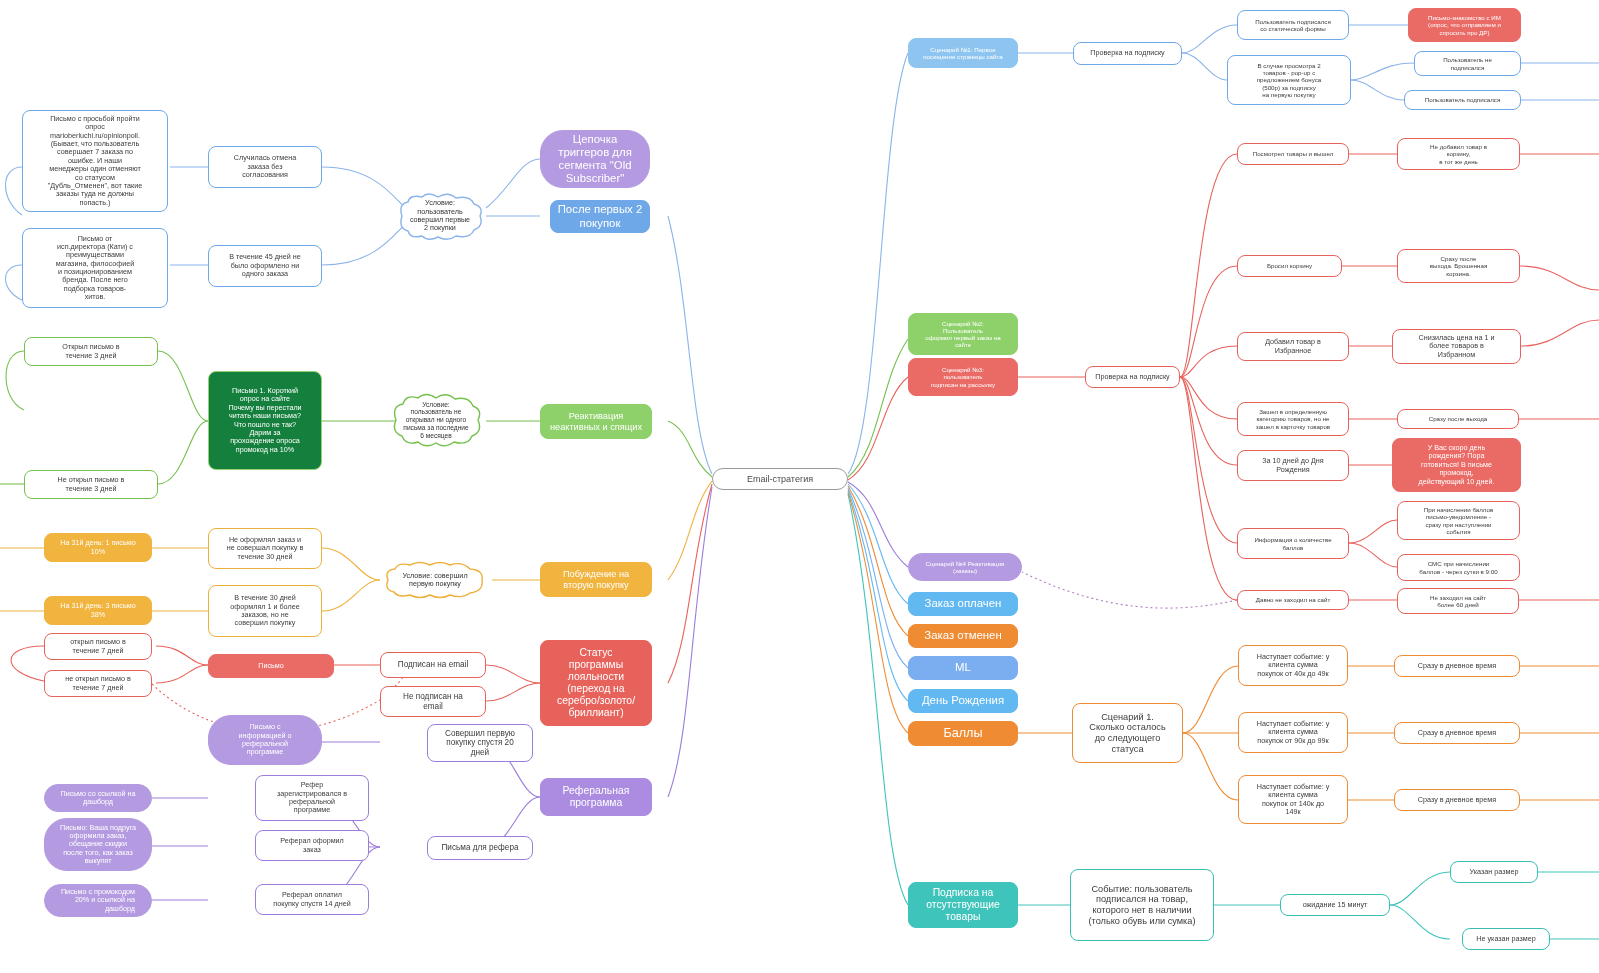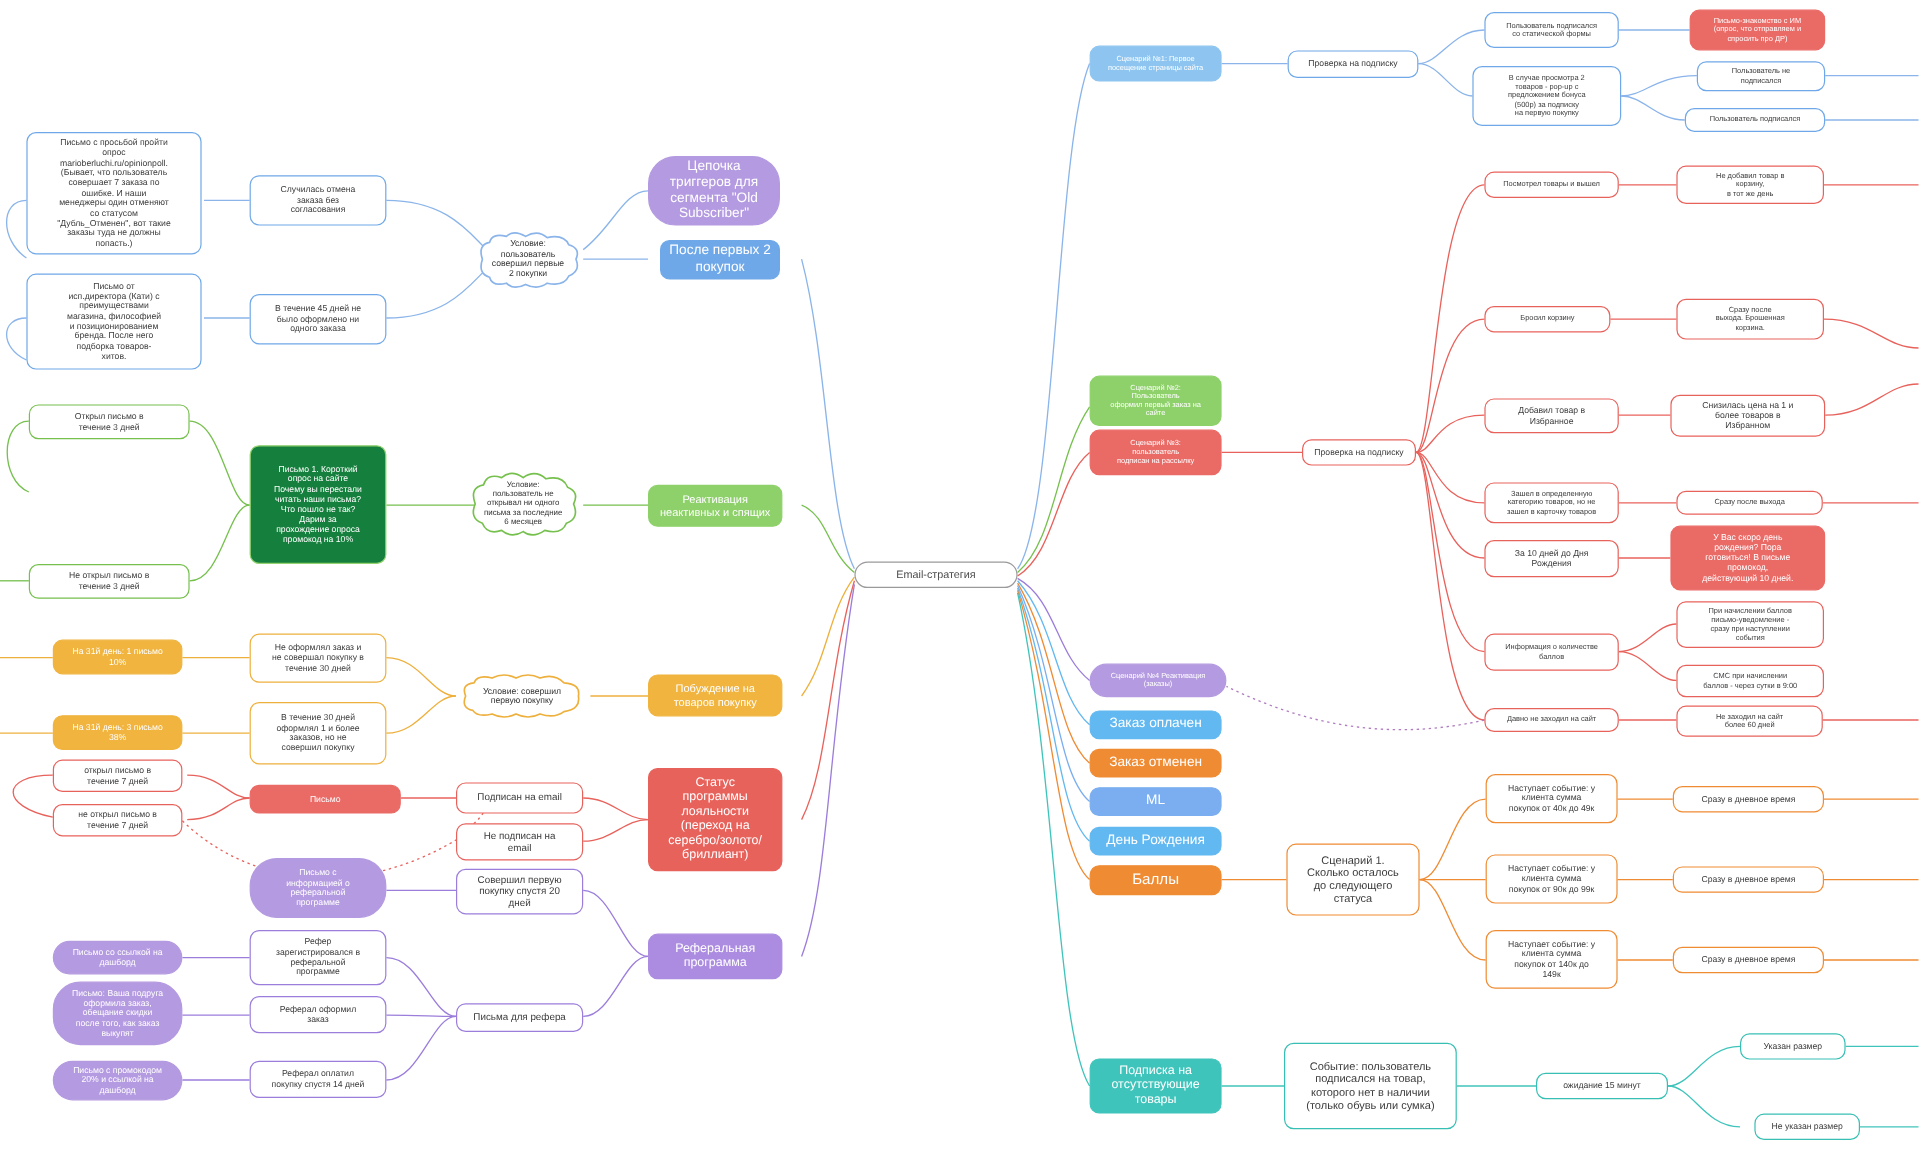--- a/index.html
+++ b/index.html
@@ -42,21 +42,21 @@
     border-radius:18px;
     border:1.5px solid #9a9a9a;
     color:#4a4a4a;
     font-size:9px;
   }
   
   .t-blue   {border-color:#6fa8e8;color:#3c3c3c;}
   .t-green  {border-color:#76c04e;color:#3c3c3c;}
   .t-orange {border-color:#eeb03c;color:#3c3c3c;}
   .t-red    {border-color:#e8625c;color:#3c3c3c;}
-  .t-purple {border-color:#9b7ddb;color:#3c3c3c;}
+  .t-purple {border-color:#9b7ddb;color:#3c3c3c;margin-left:47px;}
   .t-teal   {border-color:#37bfb4;color:#3c3c3c;}
   .t-orange2{border-color:#ef8b33;color:#3c3c3c;}
   
   .f-blue   {background:#6fa8e8;border-color:#6fa8e8;color:#ffffff;}
   .f-bluelt {background:#8ec5f0;border-color:#8ec5f0;color:#ffffff;}
   .f-blue2  {background:#62b8f0;border-color:#62b8f0;color:#ffffff;}
   .f-blue3  {background:#7aaef0;border-color:#7aaef0;color:#ffffff;}
   .f-green  {background:#8ed16a;border-color:#8ed16a;color:#ffffff;}
   .f-green2 {background:#15803d;border-color:#93d26f;color:#ffffff;}
   .f-orange {background:#f0b43f;border-color:#f0b43f;color:#ffffff;}
@@ -308,21 +308,21 @@
     <span>Открыл письмо в
 течение 3 дней</span>
   </div>
   <div class="node t-green fs7" style="left:24px;top:470px;width:134px;height:29px;">
     <span>Не открыл письмо в
 течение 3 дней</span>
   </div>
 
   <div class="node f-orange fs9" style="left:540px;top:562px;width:112px;height:35px;">
     <span>Побуждение на
-товаров покупку</span>
+вторую покупку</span>
   </div>
 
   <div class="node cloud" style="left:378px;top:560px;width:114px;height:40px;">
     <svg class="cloud-bg" viewBox="0 0 114 40" preserveAspectRatio="none">
       <path d="M10 20 Q6 10 17 9 Q20 2 32 5 Q42 0 52 5 Q62 0 72 5 Q84 1 92 9 Q106 10 104 20 Q106 31 92 33 Q84 39 72 35 Q62 40 52 35 Q42 40 32 35 Q20 38 16 32 Q6 30 10 20 Z" fill="#ffffff" stroke="#eeb03c" stroke-width="1.4"></path>
     </svg>
     <span class="cloud-txt fs7">Условие: совершил
 первую покупку</span>
   </div>
 
@@ -418,21 +418,21 @@
     <span>Письмо со ссылкой на
 дашборд</span>
   </div>
   <div class="node f-purple fs7" style="left:44px;top:818px;width:108px;height:53px;">
     <span>Письмо: Ваша подруга
 оформила заказ,
 обещание скидки
 после того, как заказ
 выкупят</span>
   </div>
-  <div class="node f-purple fs7" style="left:44px;top:884px;width:108px;height:33px;">
+  <div class="node f-purple fs7" style="left:44px;top:884px;width:108px;height:33px;text-align:right;">
     <span>Письмо с промокодом
 20% и ссылкой на
 дашборд</span>
   </div>
 
   <div class="node f-bluelt fs6" style="left:908px;top:38px;width:110px;height:30px;">
     <span>Сценарий №1: Первое
 посещение страницы сайта</span>
   </div>
 

